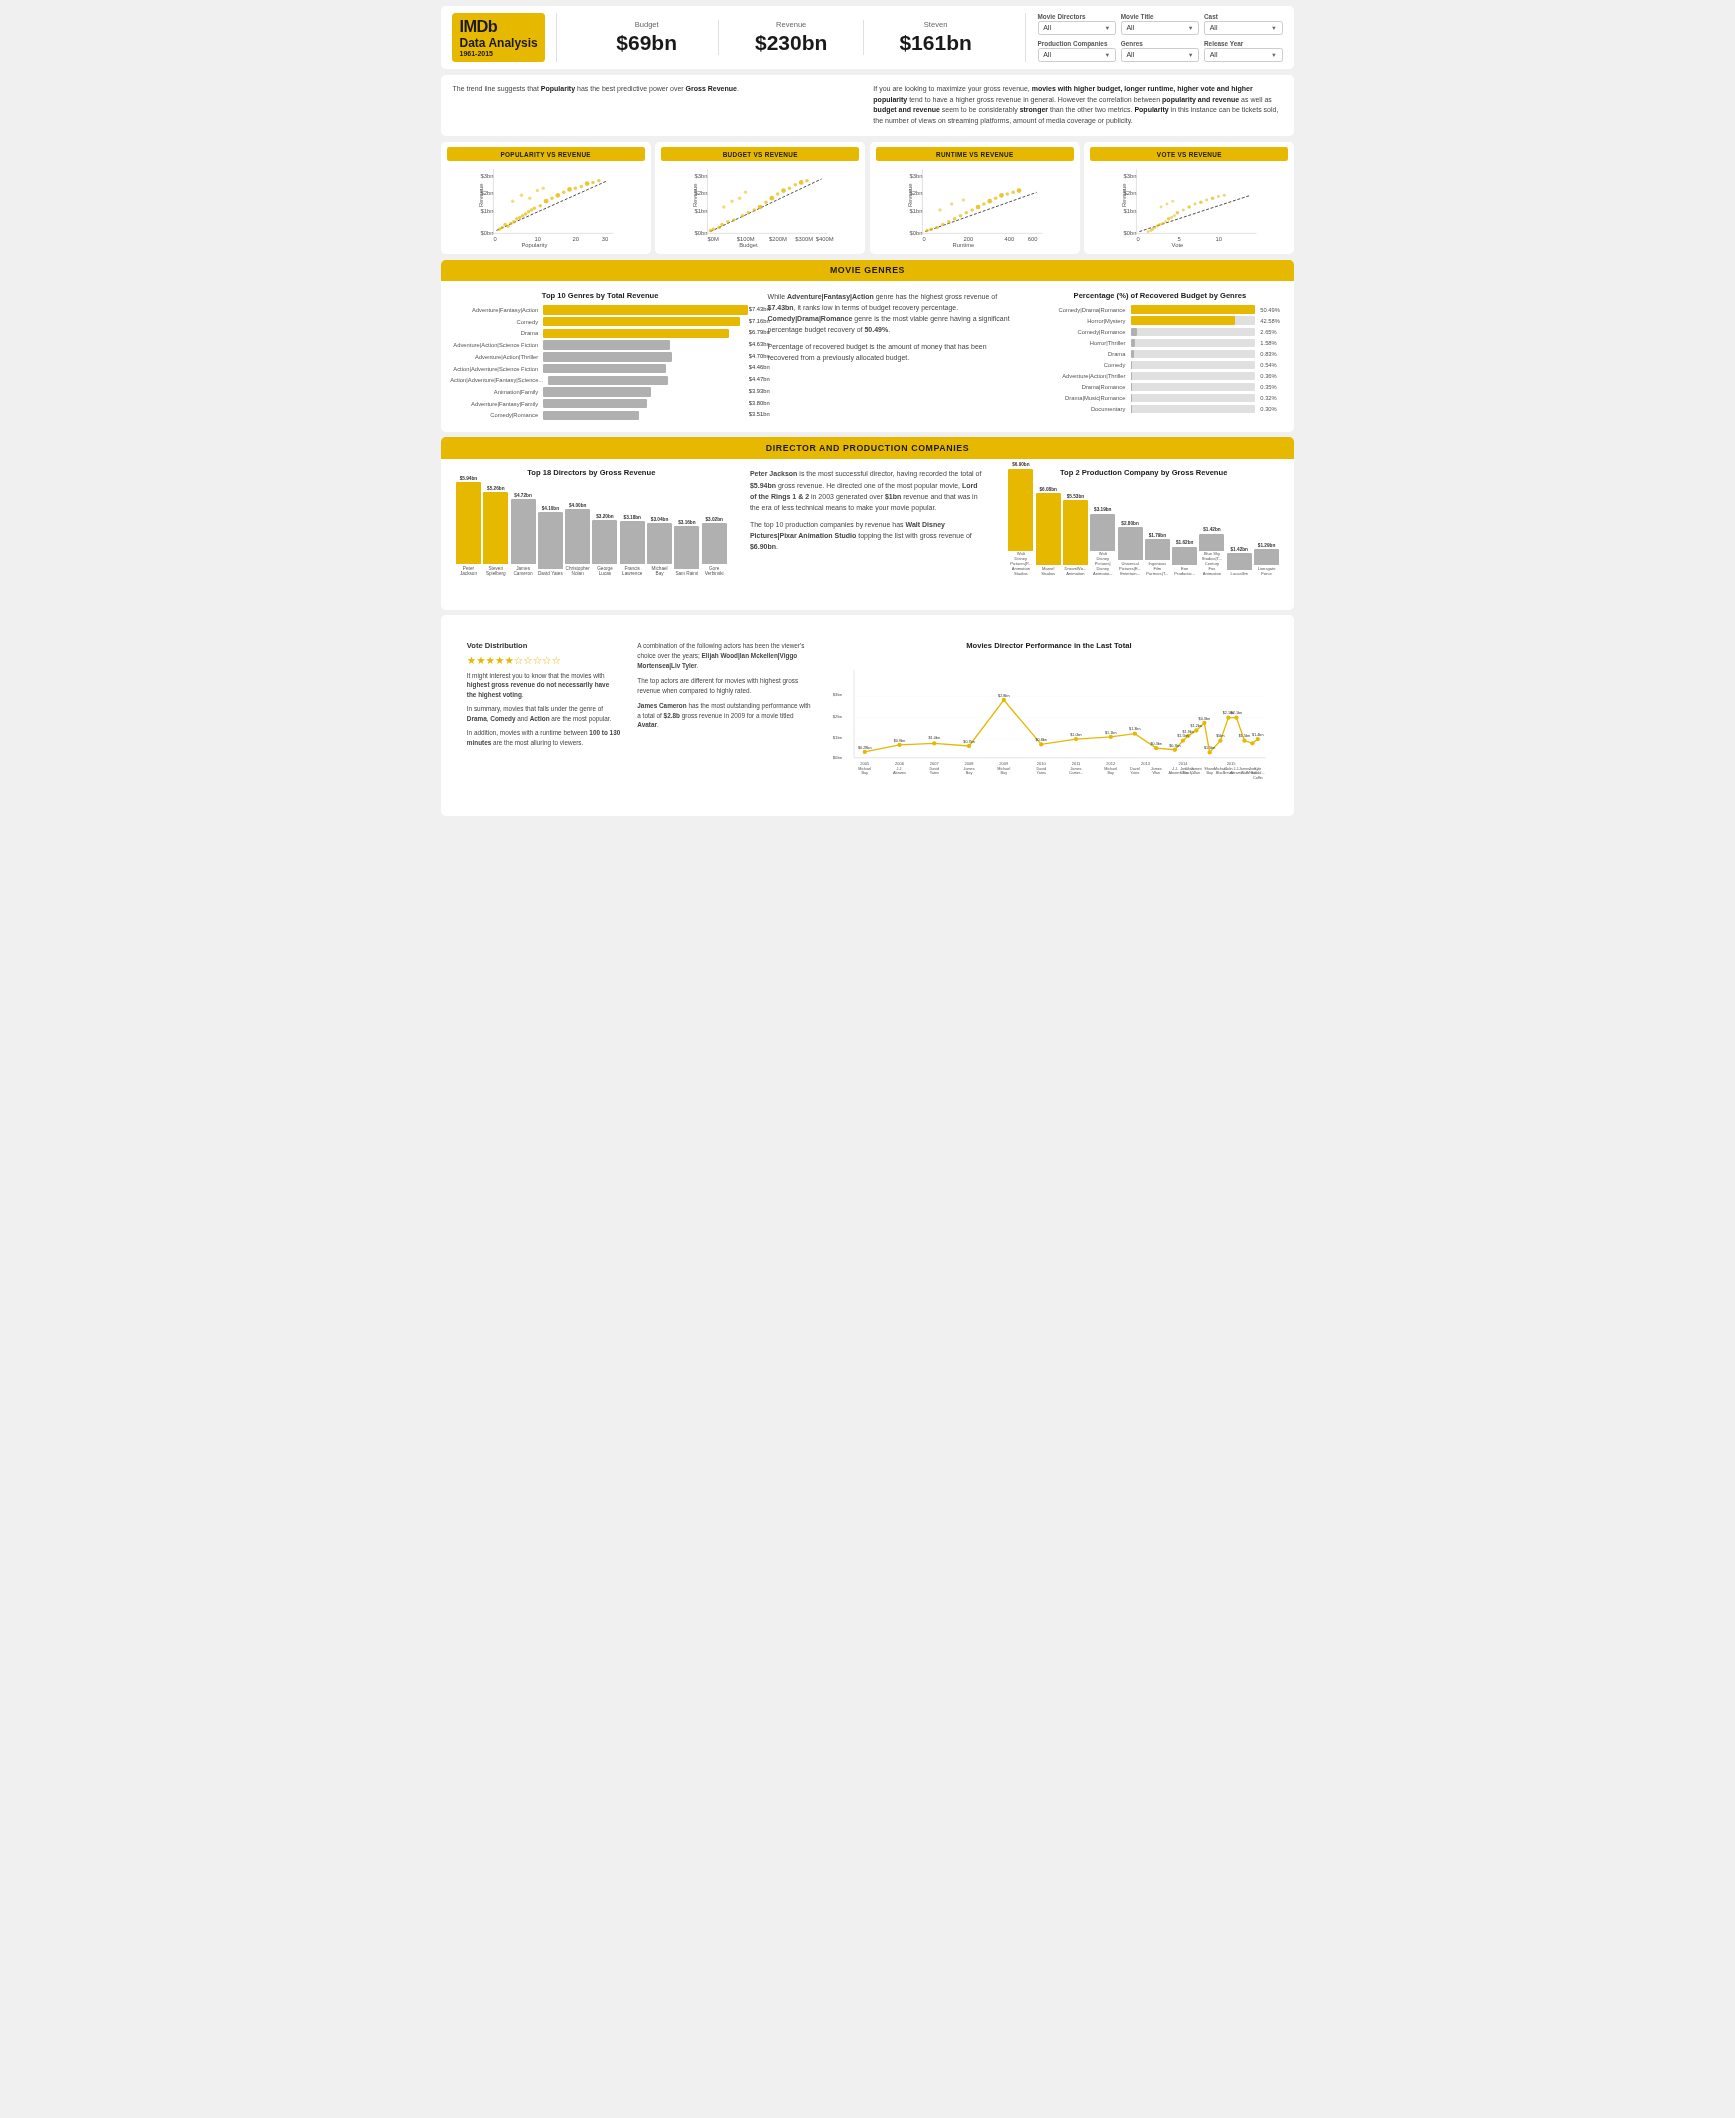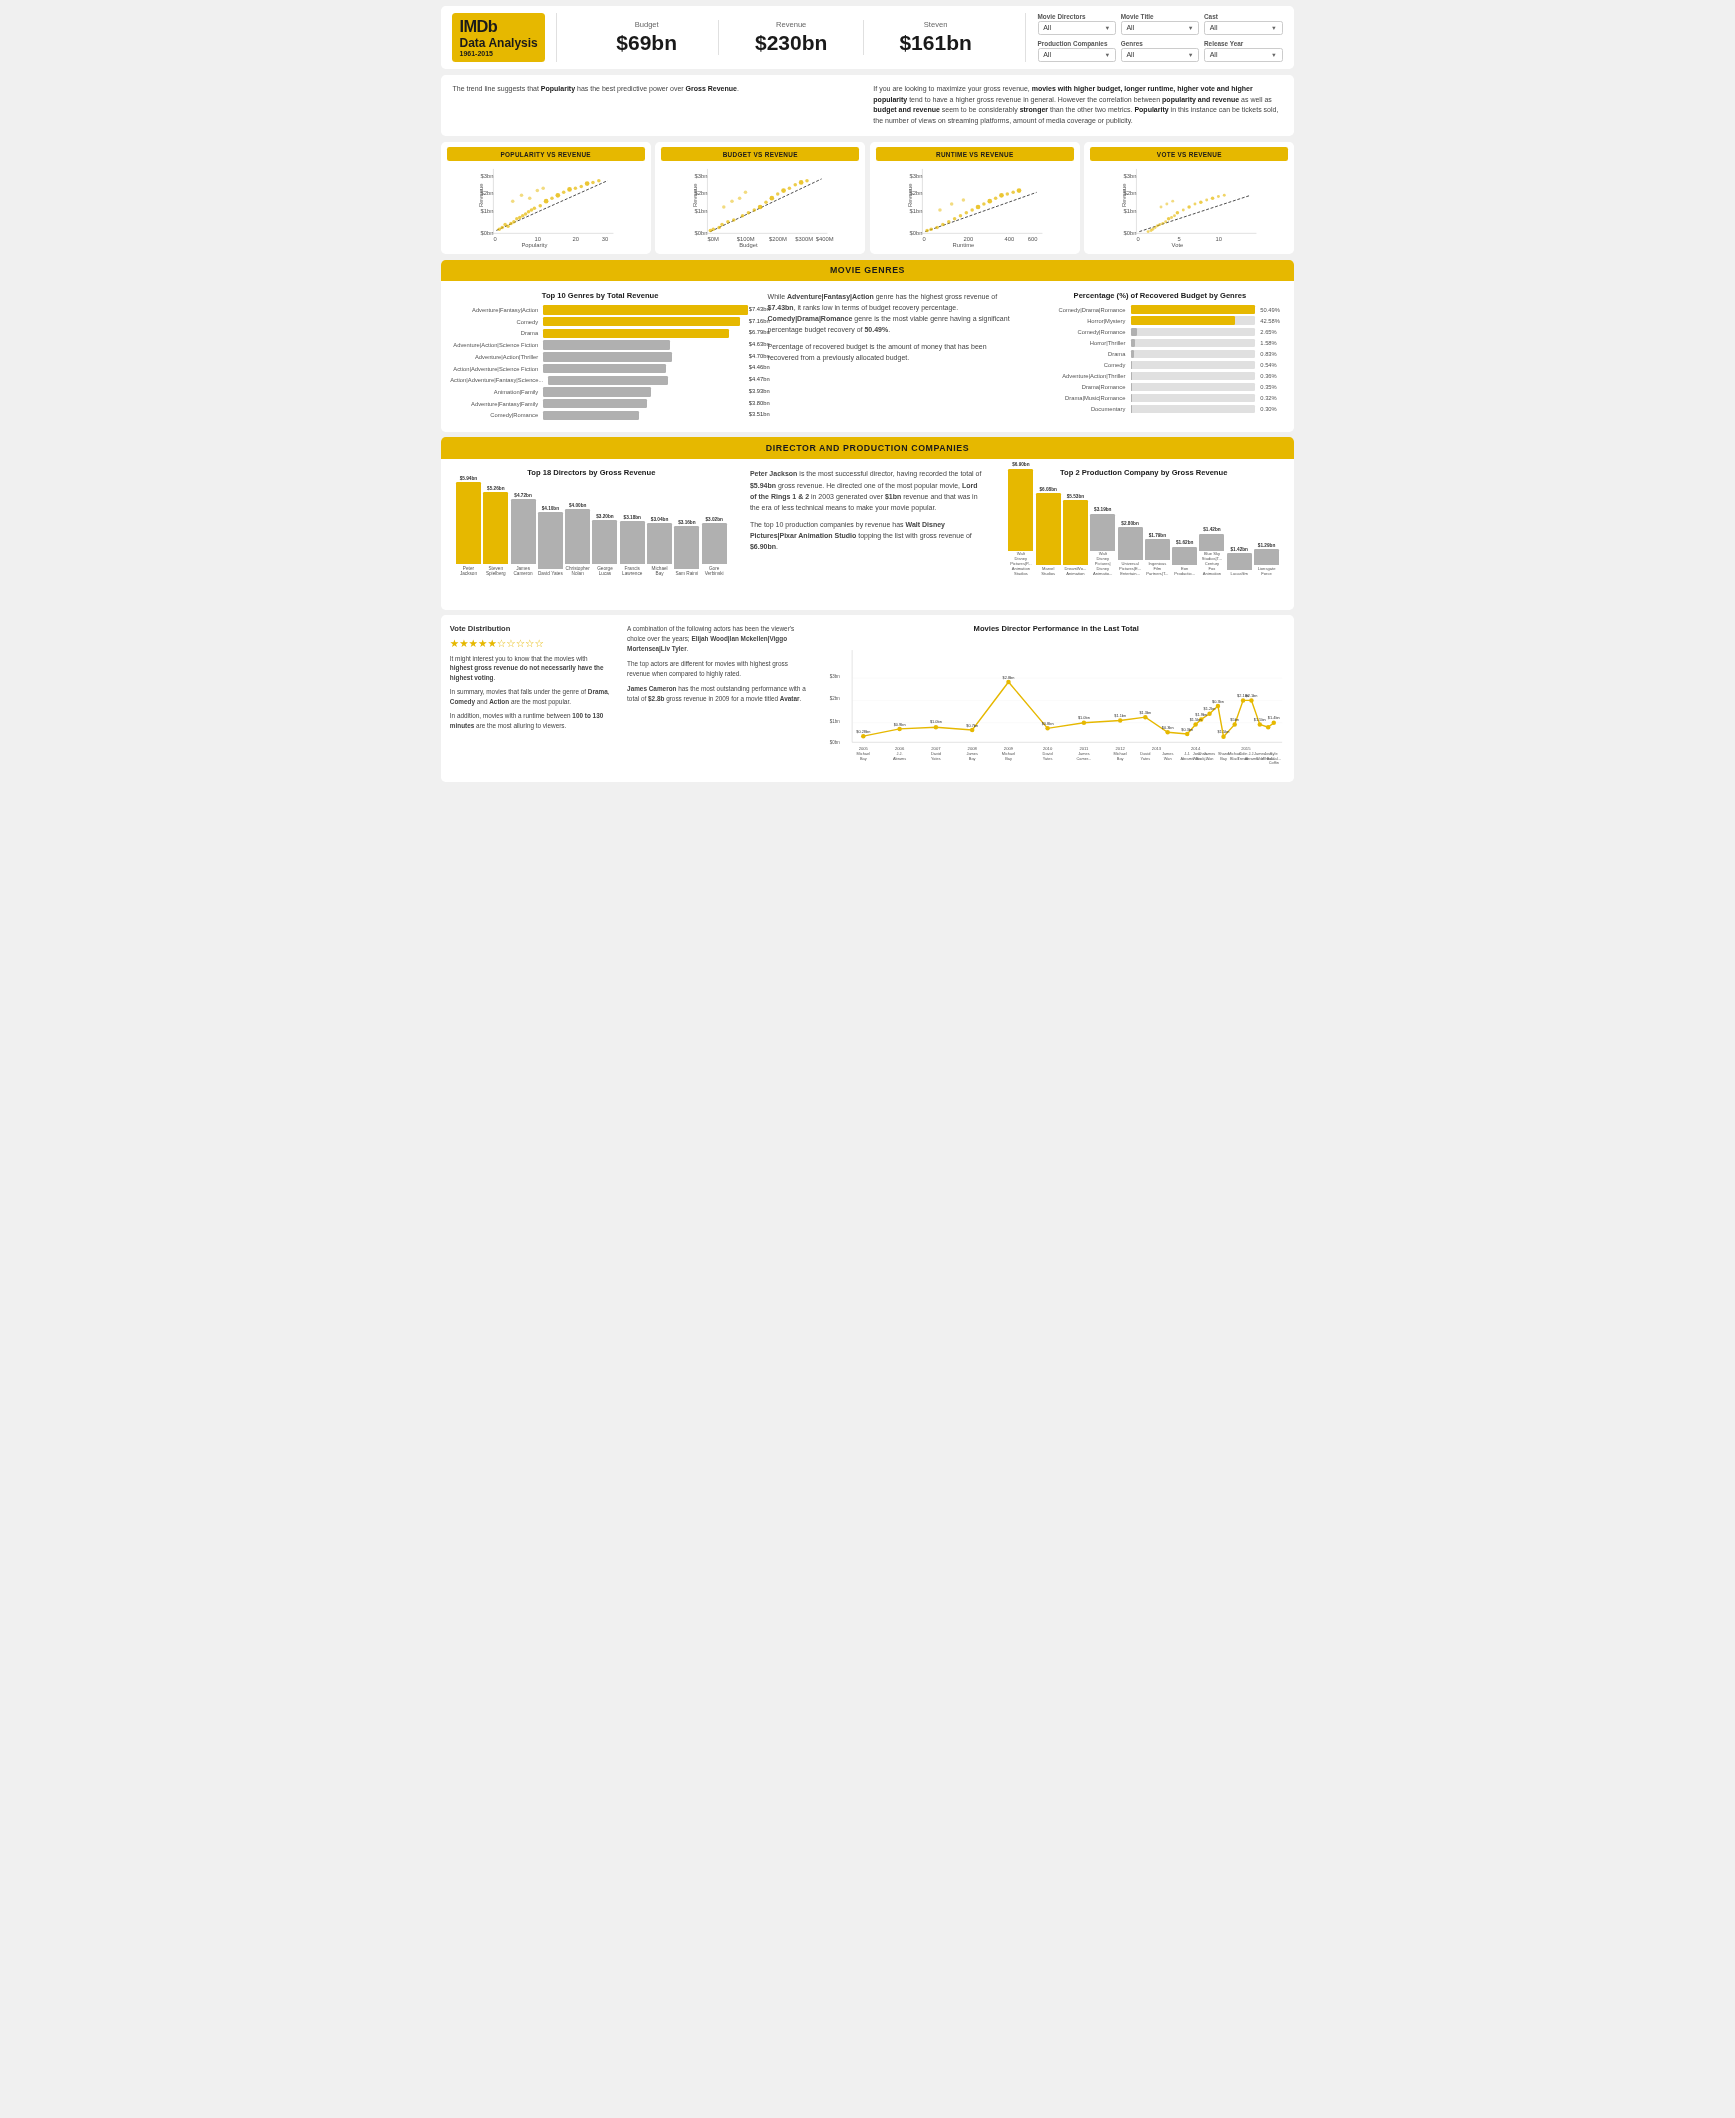--- a/index.html
+++ b/index.html
@@ -55,21 +55,21 @@
     
     .bar-row-right { display: flex; align-items: center; margin-bottom: 2.9px; gap: 2.3px; }
     
     
     .director-body { display: flex; gap: 11.7px; padding: 9.4px; }
     .director-left { flex: 1.2; }
     .director-center { flex: 1; font-size: 7px; line-height: 1.6; color: #444; padding: 0 5.8px; }
     .director-right { flex: 1.2; }
     
     
-    .vote-body { display: flex; gap: 17px; padding: 9px; }
+    .vote-body { display: flex; gap: 17px; padding: 26px; }
     .vote-left { flex: 0.7; }
     .vote-center { flex: 0.8; font-size: 7px; line-height: 1.6; color: #444; }
     .vote-right { flex: 2; }
     
     .stars { color: #e6b800; font-size: 10.5px; }
     
     .axis-label { font-size: 10px; fill: #555; }
   </style>
 </head>
 <body>

